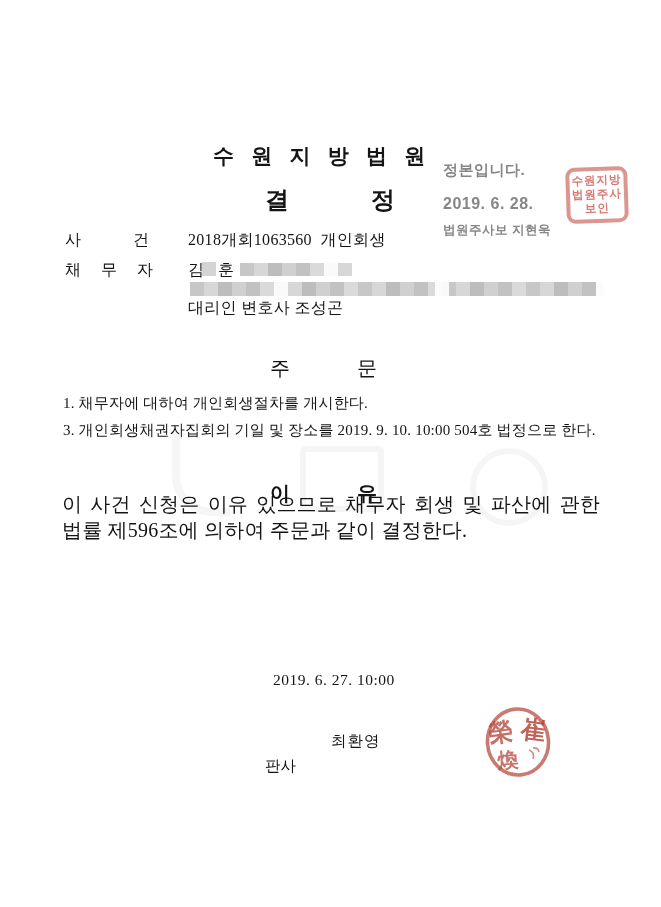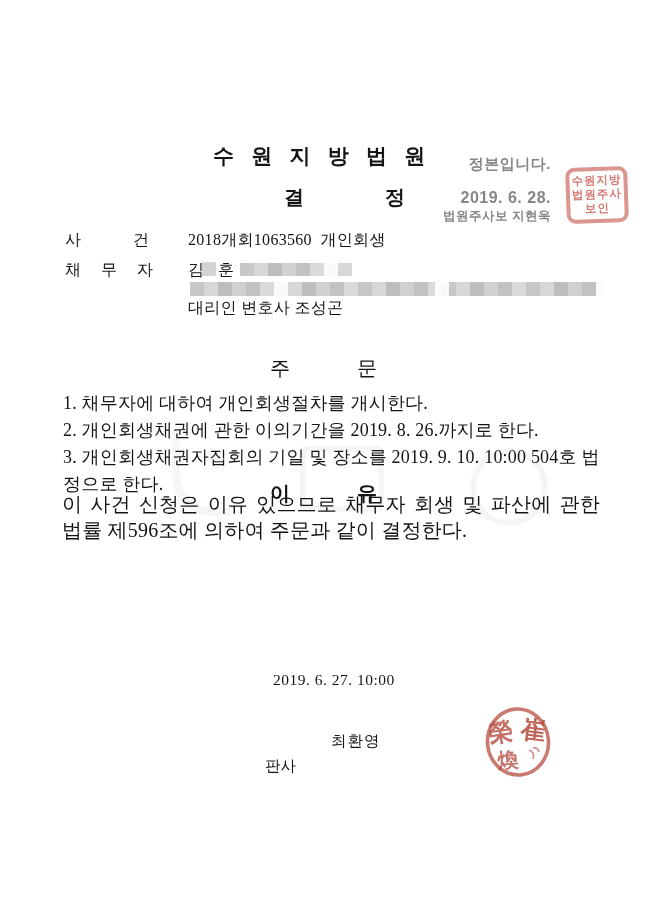--- a/index.html
+++ b/index.html
@@ -10,32 +10,32 @@
     color:#141414;
   }
   .abs { position:absolute; }
 
   
   .court-name {
     left:213px; top:142px; font-size:21px; font-weight:700;
     letter-spacing:1px; word-spacing:10px; white-space:nowrap;
   }
   .doc-title {
-    left:265px; top:184px; font-size:20px; font-weight:700;
-    word-spacing:76px; white-space:nowrap;margin-left:19px;
+    left:265px; top:184px; font-size:24px; font-weight:700;
+    word-spacing:76px; white-space:nowrap;
   }
 
   
   .cert-block {
-    top:155px; right:110px; text-align:right; color:#868686;
+    top:161px; right:110px; text-align:left; color:#868686;
     font-family:"Liberation Sans","DejaVu Sans",sans-serif; font-weight:700;
   }
   .cert-line1 { font-size:15px; letter-spacing:0.5px; }
   .cert-line2 { font-size:16px; margin-top:15px; letter-spacing:0.5px; }
-  .cert-line3 { font-size:12.5px; margin-top:1px; letter-spacing:0.5px; }
+  .cert-line3 { font-size:12.5px; margin-top:9px; letter-spacing:0.5px; }
 
   
   .court-seal {
     left:566px; top:167px; width:62px; height:56px;
     border:4px solid rgba(198,86,76,0.62); border-radius:9px;
     transform:rotate(-2deg);
     display:flex; flex-direction:column; justify-content:center;
     padding:1px 0;
   }
   .court-seal-row {
@@ -66,21 +66,21 @@
         #d0d0d0 42px 56px, #c2c2c2 56px 70px, #dadada 70px 84px);
   }
   .mask-name-rest { left:240px; top:263px; width:112px; height:13px; }
   .mask-line2     { left:190px; top:282px; width:413px; height:14px; }
 
   
   .order-heading {
     left:270px; top:355px; font-size:20px; font-weight:400;
     word-spacing:62px; white-space:nowrap;
   }
-  .order-list { left:63px; top:390px; width:540px; font-size:18px; line-height:27px; letter-spacing:0.2px; }
+  .order-list { left:63px; top:390px; width:540px; font-size:15px; line-height:27px; letter-spacing:0.2px; }
 
   
   .reason-heading {
     left:270px; top:480px; font-size:20px; font-weight:700;
     word-spacing:62px; white-space:nowrap;
   }
   .reason-body {
     left:62px; top:491px; width:538px; font-size:20px; line-height:26px;
     text-align:justify; word-break:keep-all; letter-spacing:0.2px;
   }
@@ -130,21 +130,20 @@
 
 <div class="abs agent">대리인 변호사 조성곤</div>
 
 <div class="wm wm-arc"></div>
 <div class="wm wm-rect"></div>
 <div class="wm wm-circle"></div>
 
 <div class="abs order-heading">주 문</div>
 <div class="abs order-list">
   <div>1. 채무자에 대하여 개인회생절차를 개시한다.</div>
-  <div>2. 개인회생채권에 관한 이의기간을 2019. 8. 26.까지로 한다.</div>
   <div>3. 개인회생채권자집회의 기일 및 장소를 2019. 9. 10. 10:00 504호 법정으로 한다.</div>
 </div>
 
 <div class="abs reason-heading">이 유</div>
 <div class="abs reason-body">이 사건 신청은 이유 있으므로 채무자 회생 및 파산에 관한 법률 제596조에 의하여 주문과 같이 결정한다.</div>
 
 <div class="abs decision-datetime">2019. 6. 27. 10:00</div>
 <span class="abs judge-label">판사</span>
 <span class="abs judge-name">최환영</span>
 

